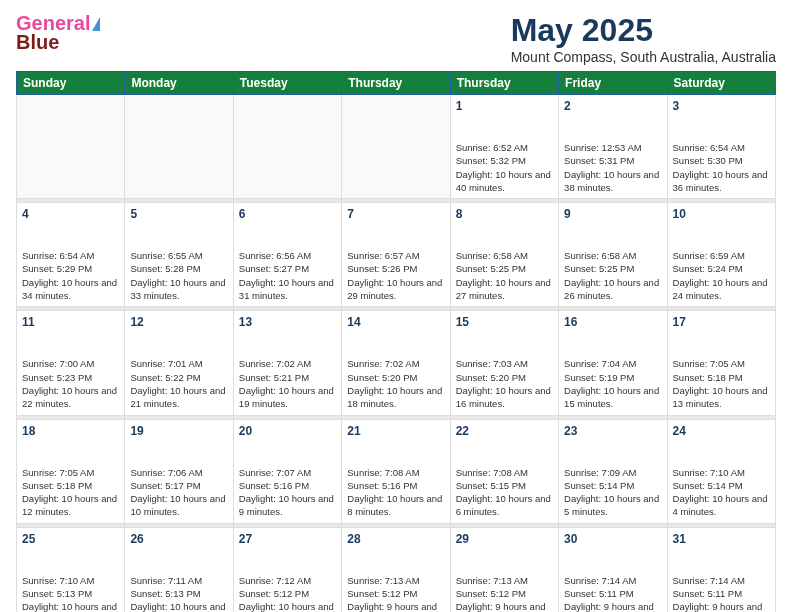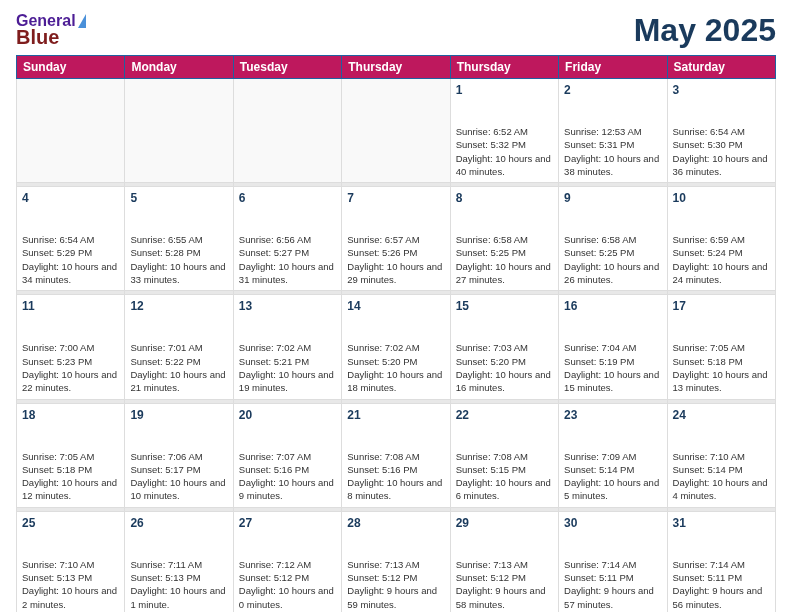--- a/index.html
+++ b/index.html
@@ -45,21 +45,21 @@
     .location-title {
       font-size: 14px;
       color: #333;
     }
     .calendar {
       width: 100%;
       border-collapse: collapse;
       border: 1px solid #ccc;
     }
     .calendar th {
-      background: #be185d;
+      background: #15803d;
       color: #fff;
       font-size: 12px;
       font-weight: bold;
       padding: 4px 6px;
       text-align: left;
       border: 1px solid #2060a0;
     }
     .calendar td {
       width: calc(100% / 7);
       vertical-align: top;
@@ -93,27 +93,28 @@
       border: 1px solid #ddd;
     }
   </style>
 </head>
 <body>
 
 <div class="page">
   <div class="header">
     <div class="logo">
       <div style="display:flex;align-items:center;">
-        <span style="font-size:16px;font-weight:bold;color:#4c1d95;">General</span>
+        <span style="font-size:20px;font-weight:bold;color:#ec4899;">General</span>
         <span class="logo-triangle"></span>
       </div>
       <span style="font-size:20px;font-weight:bold;color:#7f1d1d;margin-top:-4px;">Blue</span>
     </div>
     <div class="title-block">
       <div class="month-title">May 2025</div>
+      <div class="location-title">Mount Compass, South Australia, Australia</div>
     </div>
   </div>
 
   <table class="calendar">
     <thead>
       <tr>
         <th>Sunday</th>
         <th>Monday</th>
         <th>Tuesday</th>
         <th>Thursday</th>

